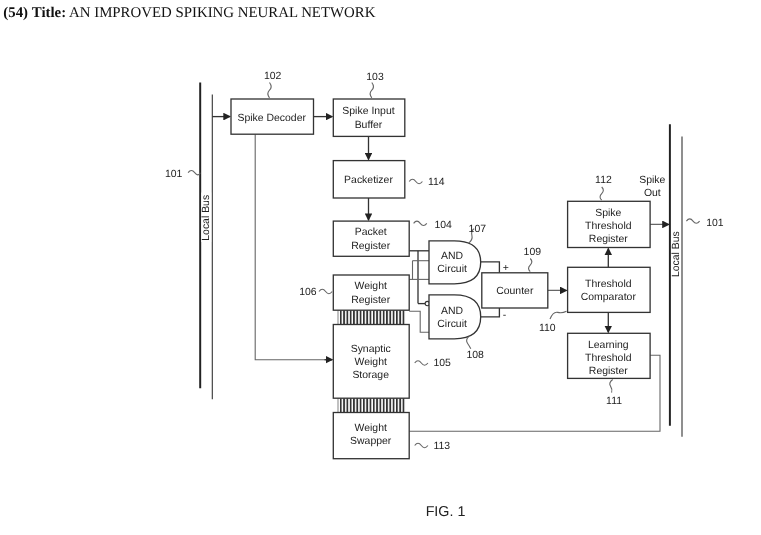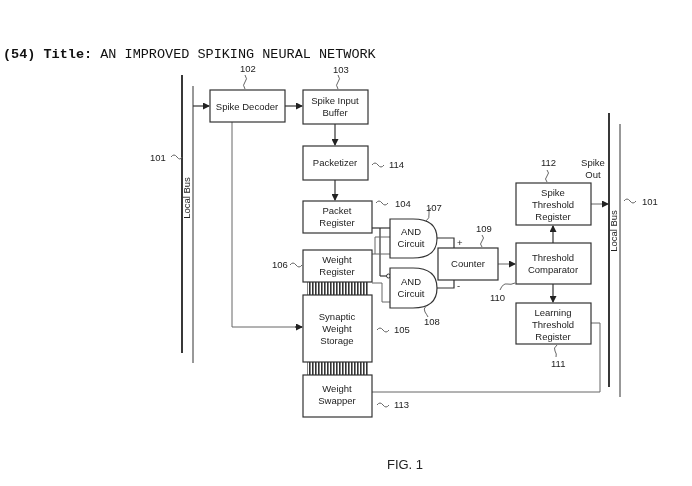--- a/index.html
+++ b/index.html
@@ -1,17 +1,17 @@
 <!DOCTYPE html>
 <html><head>
 <meta charset="utf-8">
 <style>
   html, body { margin: 0; padding: 0; background: #ffffff; }
   body { width: 692px; height: 486px; position: relative; overflow: hidden; font-family: "Liberation Sans", sans-serif; }
-  .title { position: absolute; left: 3px; top: 3px; font-family: Liberation Mono, monospace; font-size: 13.5px; color: #111; white-space: nowrap; margin-top: 44px; }
+  .title { position: absolute; left: 3px; top: 3px; font-family: Liberation Serif, serif; font-size: 13.5px; color: #111; white-space: nowrap; }
   .title b { font-weight: bold; }
   svg { position: absolute; left: 0; top: 0; }
   .box { fill: #fff; stroke: #333; stroke-width: 1.2; }
   .ln { stroke: #333; stroke-width: 1.2; fill: none; }
   .lnl { stroke: #666; stroke-width: 1; fill: none; }
   .lbl { font-family: "Liberation Sans", sans-serif; font-size: 9.5px; fill: #222; text-anchor: middle; }
   .ref { font-family: "Liberation Sans", sans-serif; font-size: 9.5px; fill: #222; }
   .fig { font-family: "Liberation Sans", sans-serif; font-size: 13px; fill: #222; text-anchor: middle; }
 </style>
 </head>

